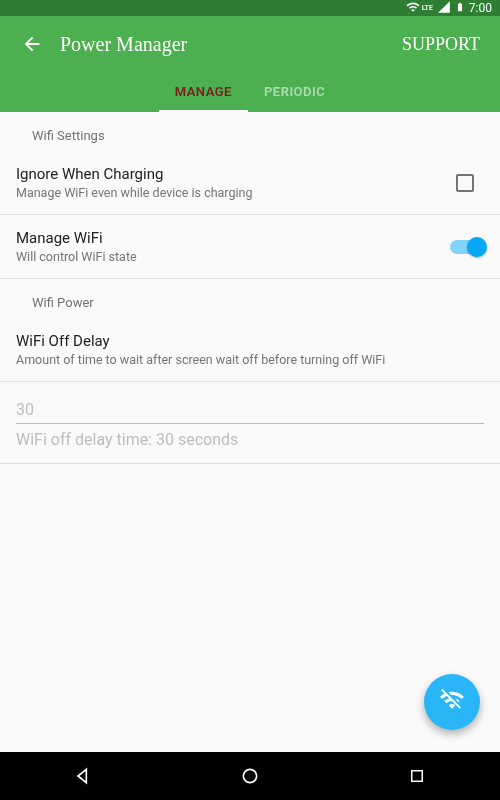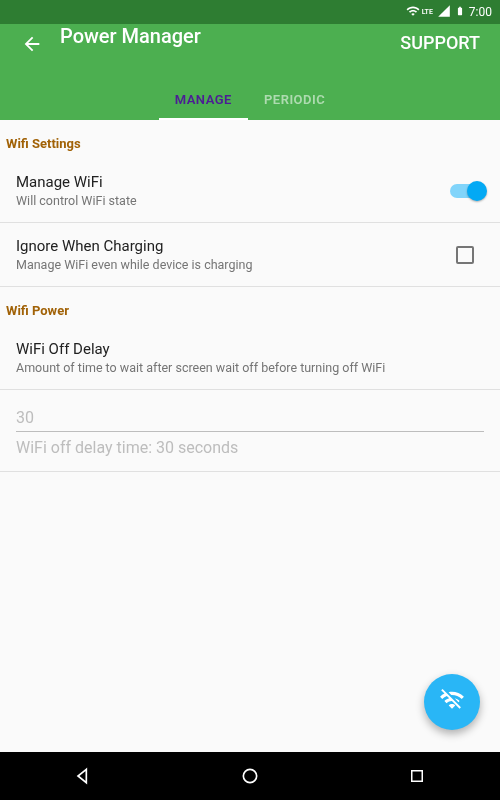--- a/index.html
+++ b/index.html
@@ -5,38 +5,40 @@
   * { box-sizing: border-box; margin: 0; padding: 0; }
   body {
     width: 500px;
     height: 800px;
     font-family: Roboto, "Helvetica Neue", Arial, sans-serif;
     background: #fafafa;
     overflow: hidden;
     position: relative;
   }
   .status-bar {
-    height: 24px;
+    height: 16px;
     background: #2e7d32;
     display: flex;
     justify-content: flex-end;
     align-items: center;
     padding: 0 8px;
     gap: 4px;
     color: #fff;
     font-size: 12px;
   }
   .app-bar {
     background: #4caf50;
     color: #fff;
   }
   .app-bar-top {
     height: 56px;
     display: flex;
+    align-items: center;
     padding: 0 12px;
+    font-family: Liberation Serif, serif;
   }
   .back-arrow {
     width: 40px;
     height: 40px;
     display: flex;
     align-items: center;
     justify-content: center;
     cursor: pointer;
   }
   .app-title {
@@ -61,31 +63,31 @@
     display: flex;
     align-items: center;
     font-size: 13px;
     font-weight: 600;
     letter-spacing: 0.5px;
     border-bottom: 2px solid transparent;
     cursor: pointer;
     color: rgba(255,255,255,0.55);
   }
   .tab.active {
-    color: #4c1d95;
+    color: #7f1d1d;
     border-bottom-color: #fff;
   }
   .content {
     background: #fafafa;
   }
   .section-header {
-    color: #a16207;
+    color: #737373;
     font-size: 13px;
-    font-weight: 700;
-    padding: 16px 6px 8px;
+    font-weight: 400;
+    padding: 16px 32px 8px;
   }
   .pref {
     padding: 14px 16px;
     border-bottom: 1px solid #e0e0e0;
     display: flex;
     align-items: center;
   }
   .pref-text {
     flex: 1;
   }
@@ -212,34 +214,34 @@
     <div class="tab">PERIODIC</div>
   </div>
 </div>
 
 <div class="content">
 
   <div class="section-header">Wifi Settings</div>
 
   <div class="pref">
     <div class="pref-text">
+      <div class="pref-title">Ignore When Charging</div>
+      <div class="pref-sub">Manage WiFi even while device is charging</div>
+    </div>
+    <div class="checkbox"></div>
+  </div>
+
+  <div class="pref">
+    <div class="pref-text">
       <div class="pref-title">Manage WiFi</div>
       <div class="pref-sub">Will control WiFi state</div>
     </div>
     <div class="switch">
       <div class="thumb"></div>
     </div>
-  </div>
-
-  <div class="pref">
-    <div class="pref-text">
-      <div class="pref-title">Ignore When Charging</div>
-      <div class="pref-sub">Manage WiFi even while device is charging</div>
-    </div>
-    <div class="checkbox"></div>
   </div>
 
   <div class="section-header">Wifi Power</div>
 
   <div class="pref">
     <div class="pref-text">
       <div class="pref-title">WiFi Off Delay</div>
       <div class="pref-sub">Amount of time to wait after screen wait off before turning off WiFi</div>
     </div>
   </div>

